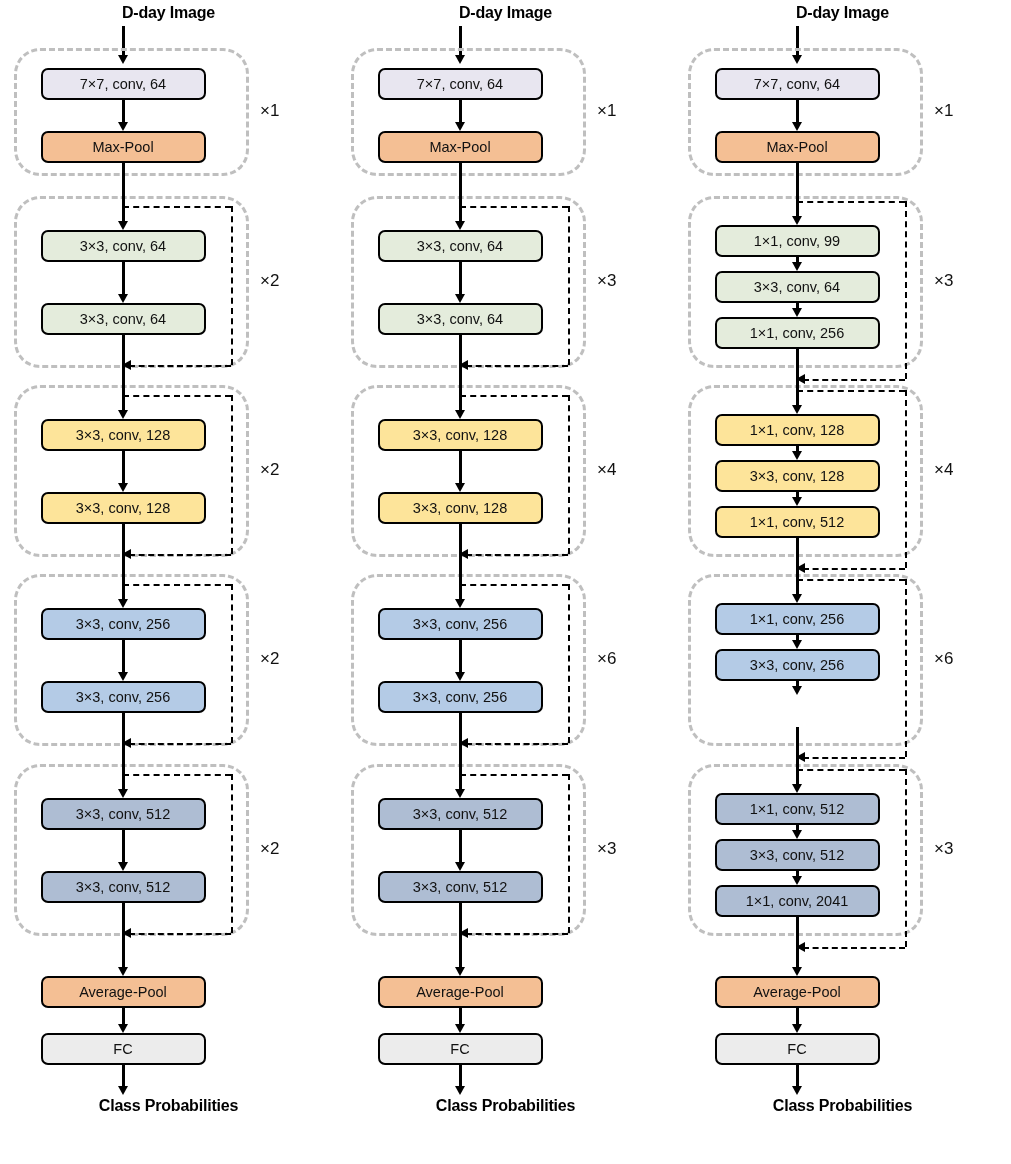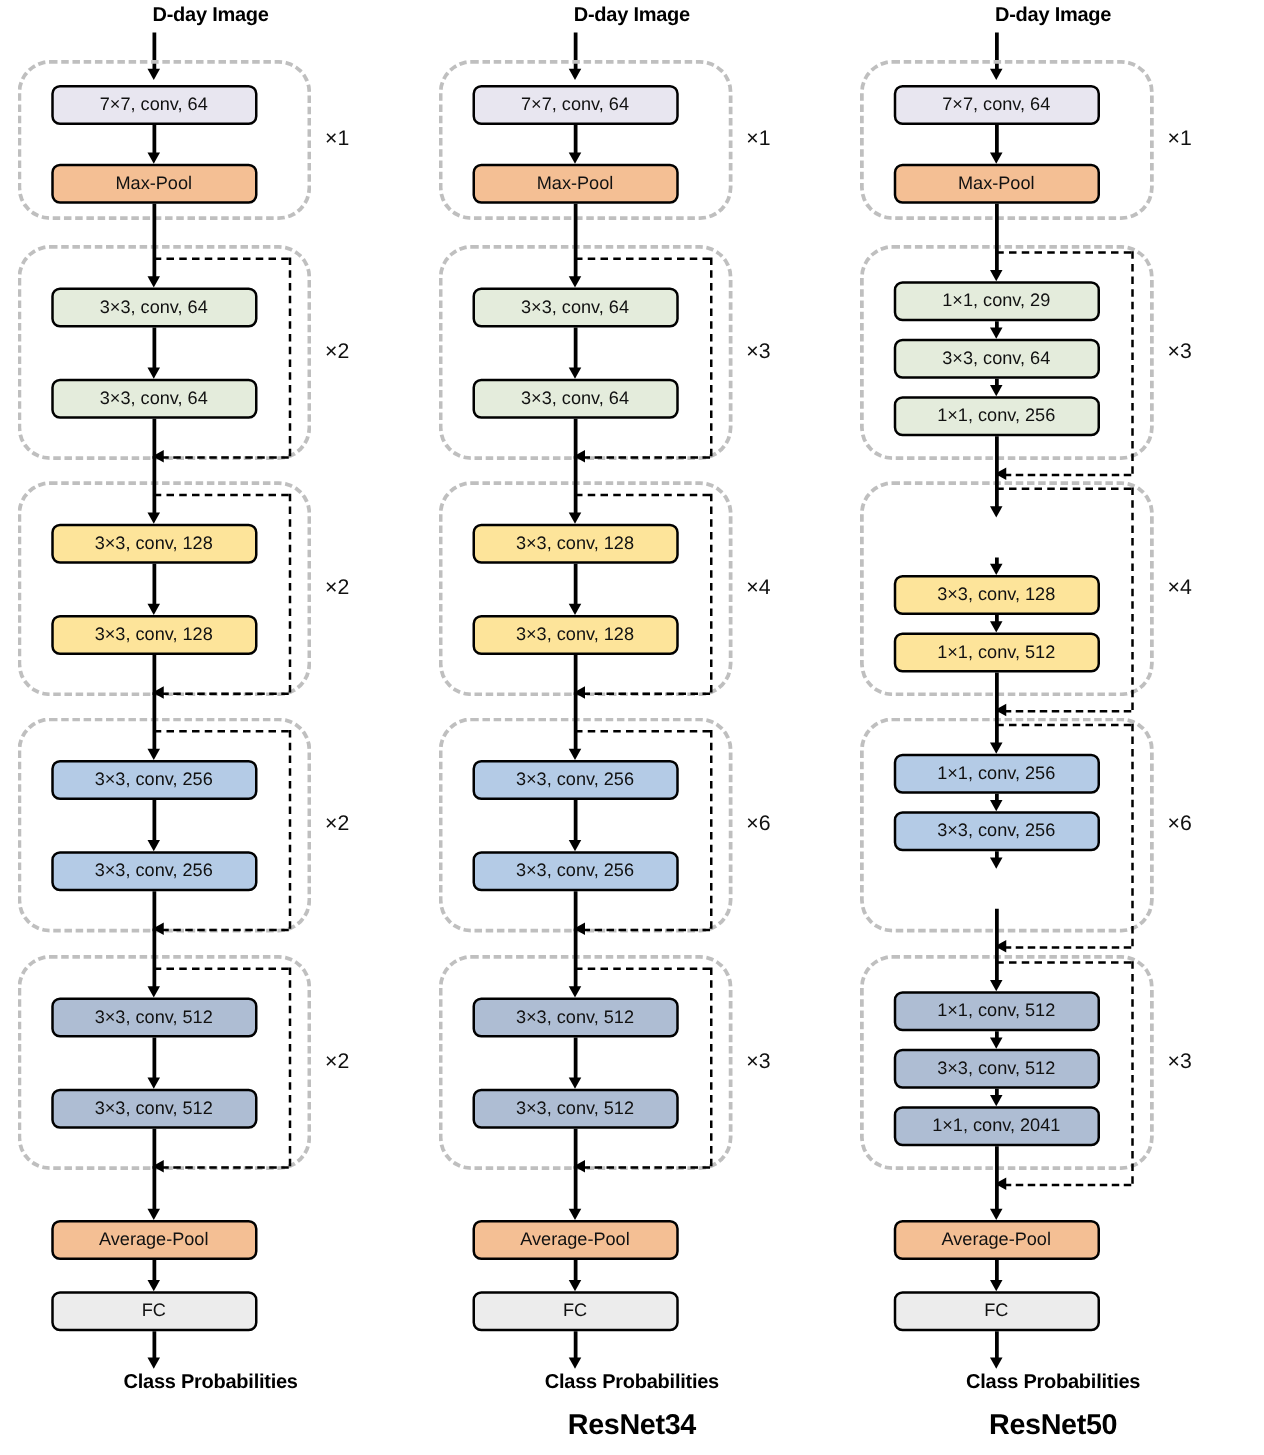--- a/index.html
+++ b/index.html
@@ -253,55 +253,55 @@
       <div class="mult" style="left: 260px; top: 839px;">×3</div>
       <div class="vline" style="left: 121.5px; top: 933px; height: 36px;"></div>
       <div class="arrowhead" style="left: 117.5px; top: 967px;"></div>
       <div class="block" style="left: 40.5px; top: 976px; background: rgb(244, 191, 148);">Average-Pool</div>
       <div class="vline" style="left: 121.5px; top: 1008px; height: 18px;"></div>
       <div class="arrowhead" style="left: 117.5px; top: 1024px;"></div>
       <div class="block" style="left: 40.5px; top: 1033px; background: rgb(236, 236, 236);">FC</div>
       <div class="vline" style="left: 121.5px; top: 1065px; height: 23px;"></div>
       <div class="arrowhead" style="left: 117.5px; top: 1086px;"></div>
       <div class="cap cap-output">Class Probabilities</div>
-      <div class="cap cap-model">ResNet34</div>
     </div>
     <div class="column col-2">
       <div class="cap cap-input">D-day Image</div>
       <div class="vline" style="left: 121.5px; top: 26px; height: 31px;"></div>
       <div class="arrowhead" style="left: 117.5px; top: 55px;"></div>
       <div class="stage" style="top: 48px; height: 128px;"></div>
       <div class="block" style="left: 40.5px; top: 68px; background: rgb(232, 230, 240);">7×7, conv, 64</div>
       <div class="vline" style="left: 121.5px; top: 100px; height: 24px;"></div>
       <div class="arrowhead" style="left: 117.5px; top: 122px;"></div>
       <div class="block" style="left: 40.5px; top: 131px; background: rgb(244, 191, 148);">Max-Pool</div>
       <div class="mult" style="left: 260px; top: 101px;">×1</div>
       <div class="stage" style="top: 196px; height: 172px;"></div>
       <div class="vline" style="left: 121.5px; top: 163px; height: 55px;"></div>
       <div class="arrowhead" style="left: 117.5px; top: 216px;"></div>
       <div class="skip-top" style="left: 123px; top: 201px; width: 108px;"></div>
       <div class="skip-right" style="left: 231px; top: 201px; height: 178px;"></div>
       <div class="skip-bottom" style="left: 129px; top: 379px; width: 102px;"></div>
       <div class="arrowhead left" style="left: 122px; top: 374px;"></div>
-      <div class="block" style="left: 40.5px; top: 225px; background: rgb(228, 236, 220);">1×1, conv, 29</div>
+      <div class="block" style="left: 40.5px; top: 225px; background: rgb(228, 236, 220);">1×1, conv, 99</div>
       <div class="vline" style="left: 121.5px; top: 257px; height: 7px;"></div>
       <div class="arrowhead" style="left: 117.5px; top: 262px;"></div>
       <div class="block" style="left: 40.5px; top: 271px; background: rgb(228, 236, 220);">3×3, conv, 64</div>
       <div class="vline" style="left: 121.5px; top: 303px; height: 7px;"></div>
       <div class="arrowhead" style="left: 117.5px; top: 308px;"></div>
       <div class="block" style="left: 40.5px; top: 317px; background: rgb(228, 236, 220);">1×1, conv, 256</div>
       <div class="vline" style="left: 121.5px; top: 349px; height: 32px;"></div>
       <div class="mult" style="left: 260px; top: 271px;">×3</div>
       <div class="stage" style="top: 385px; height: 172px;"></div>
       <div class="vline" style="left: 121.5px; top: 379px; height: 28px;"></div>
       <div class="arrowhead" style="left: 117.5px; top: 405px;"></div>
       <div class="skip-top" style="left: 123px; top: 390px; width: 108px;"></div>
       <div class="skip-right" style="left: 231px; top: 390px; height: 178px;"></div>
       <div class="skip-bottom" style="left: 129px; top: 568px; width: 102px;"></div>
       <div class="arrowhead left" style="left: 122px; top: 563px;"></div>
+      <div class="block" style="left: 40.5px; top: 414px; background: rgb(253, 228, 154);">1×1, conv, 128</div>
       <div class="vline" style="left: 121.5px; top: 446px; height: 7px;"></div>
       <div class="arrowhead" style="left: 117.5px; top: 451px;"></div>
       <div class="block" style="left: 40.5px; top: 460px; background: rgb(253, 228, 154);">3×3, conv, 128</div>
       <div class="vline" style="left: 121.5px; top: 492px; height: 7px;"></div>
       <div class="arrowhead" style="left: 117.5px; top: 497px;"></div>
       <div class="block" style="left: 40.5px; top: 506px; background: rgb(253, 228, 154);">1×1, conv, 512</div>
       <div class="vline" style="left: 121.5px; top: 538px; height: 32px;"></div>
       <div class="mult" style="left: 260px; top: 460px;">×4</div>
       <div class="stage" style="top: 574px; height: 172px;"></div>
       <div class="vline" style="left: 121.5px; top: 568px; height: 28px;"></div>
@@ -336,15 +336,14 @@
       <div class="mult" style="left: 260px; top: 839px;">×3</div>
       <div class="vline" style="left: 121.5px; top: 947px; height: 22px;"></div>
       <div class="arrowhead" style="left: 117.5px; top: 967px;"></div>
       <div class="block" style="left: 40.5px; top: 976px; background: rgb(244, 191, 148);">Average-Pool</div>
       <div class="vline" style="left: 121.5px; top: 1008px; height: 18px;"></div>
       <div class="arrowhead" style="left: 117.5px; top: 1024px;"></div>
       <div class="block" style="left: 40.5px; top: 1033px; background: rgb(236, 236, 236);">FC</div>
       <div class="vline" style="left: 121.5px; top: 1065px; height: 23px;"></div>
       <div class="arrowhead" style="left: 117.5px; top: 1086px;"></div>
       <div class="cap cap-output">Class Probabilities</div>
-      <div class="cap cap-model">ResNet50</div>
     </div>
   </div>
 
 </body></html>

